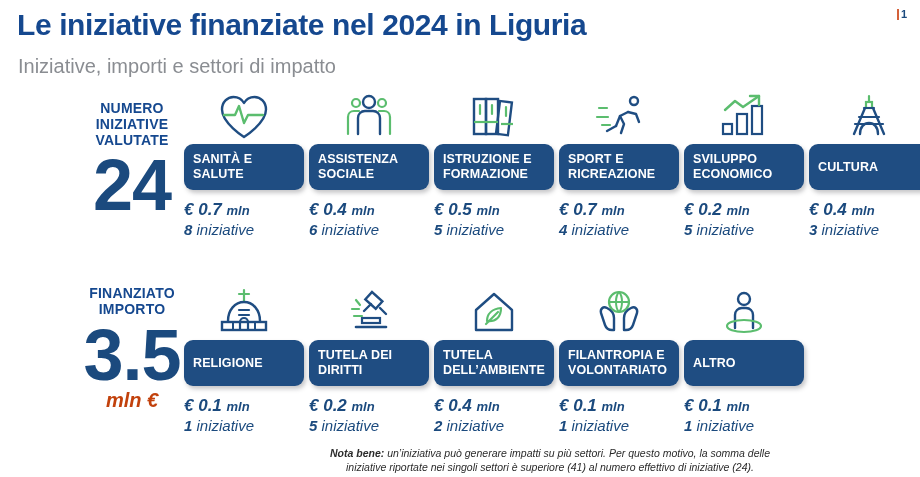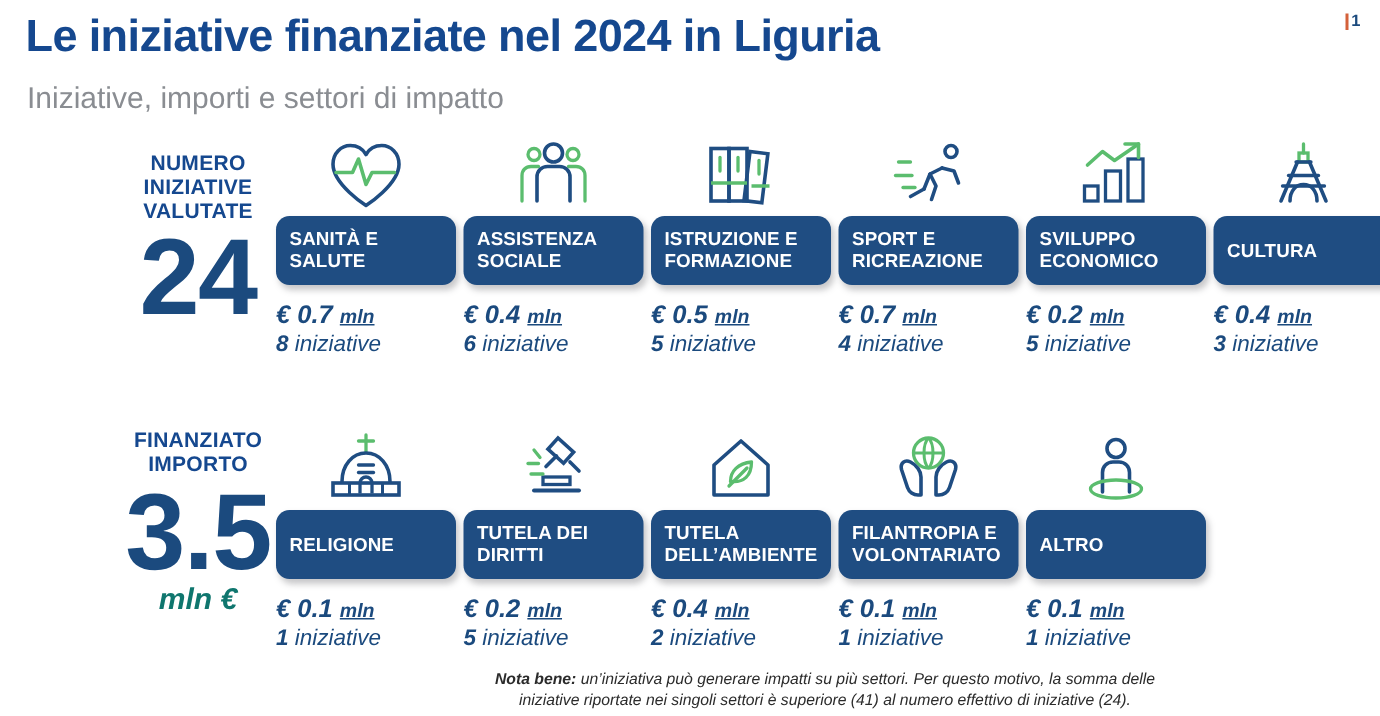--- a/index.html
+++ b/index.html
@@ -70,21 +70,21 @@
     font-weight: bold;
     line-height: 74px;
     color: #1b4a7e;
     letter-spacing: -1px;
   }
   .stat-2 .stat-value { line-height: 76px; }
   .stat-unit {
     font-size: 20px;
     font-weight: bold;
     font-style: italic;
-    color: #0f766e;
+    color: #c2410c;
     margin-top: -4px;
   }
 
   
   .row {
     position: absolute;
     left: 184px;
     display: flex;
     gap: 5px;
   }
@@ -125,21 +125,20 @@
   .amount {
     margin-top: 10px;
     font-size: 17px;
     font-weight: bold;
     font-style: italic;
     color: #1b4a7e;
     white-space: nowrap;
   }
   .amount .unit {
     font-size: 13px;
-    text-decoration: underline;
   }
   .count {
     margin-top: 1px;
     font-size: 15px;
     font-style: italic;
     color: #1b4a7e;
     white-space: nowrap;
   }
   .count .num {
     font-weight: bold;

